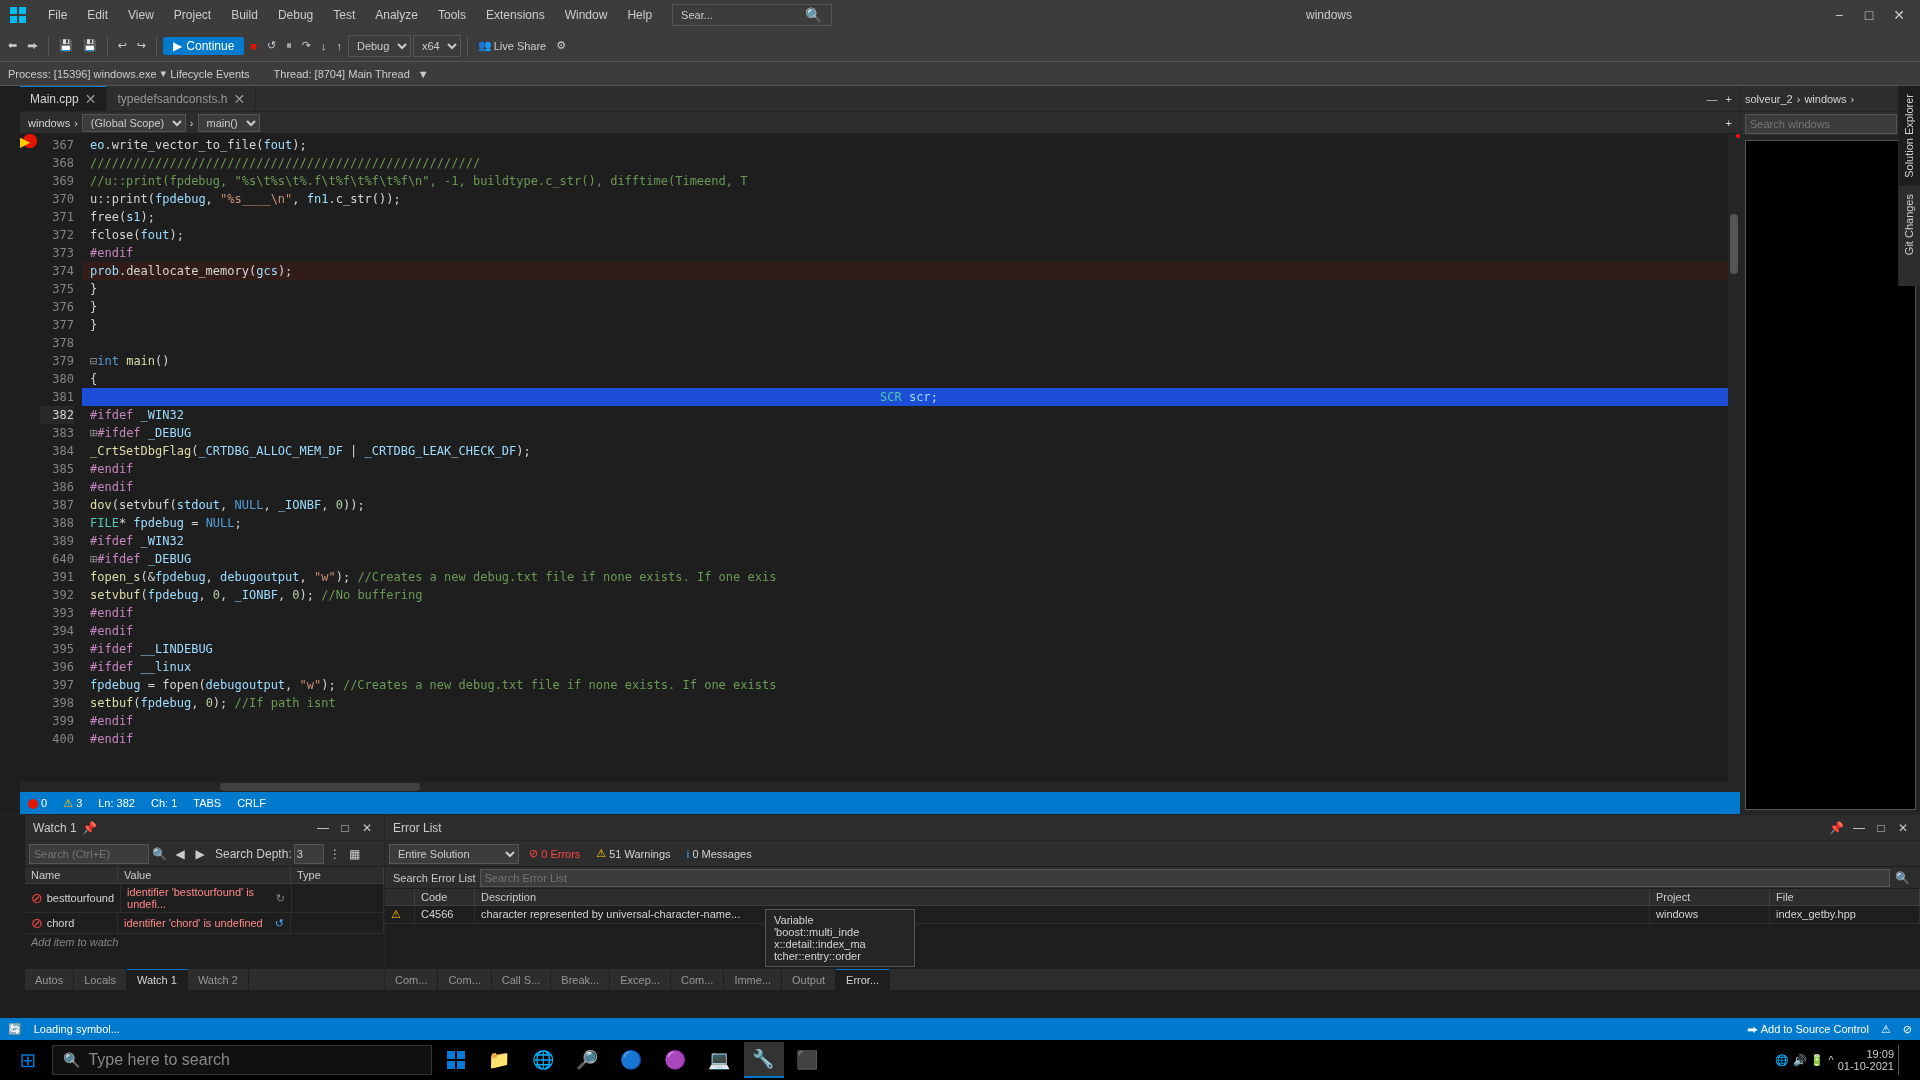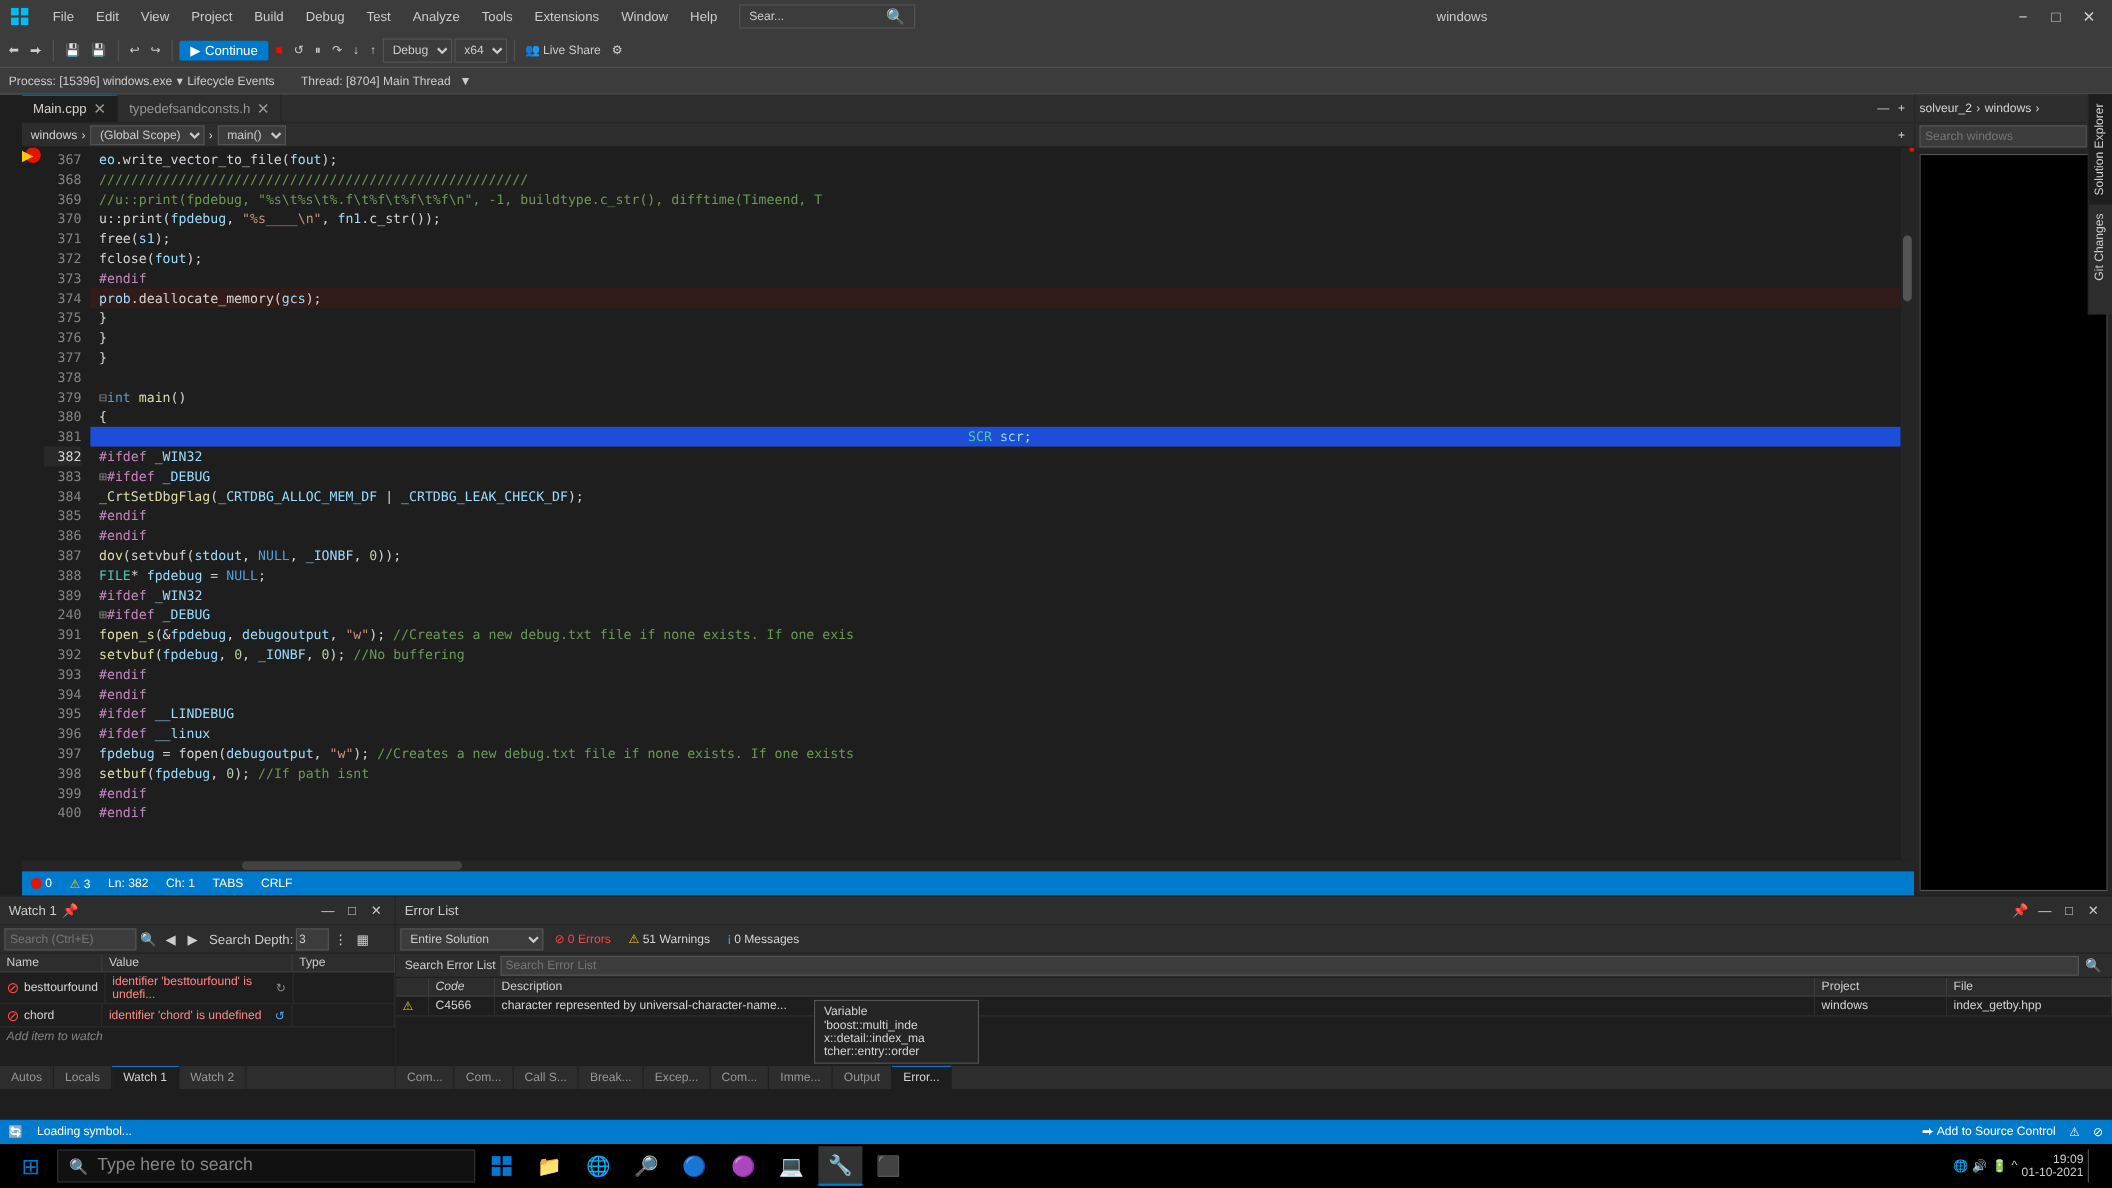--- a/index.html
+++ b/index.html
@@ -45,21 +45,21 @@
     .scrollbar-h-thumb { height: 8px; background: #424242; border-radius: 4px; width: 200px; position: absolute; top: 1px; left: 200px; }
     .status-bar-editor { height: 22px; background: #007acc; display: flex; align-items: center; padding: 0 8px; gap: 16px; font-size: 11px; color: white; }
     .warning-indicator { color: #ffcc00; }
 
     
     .side-panel { width: 720px; display: flex; flex-direction: column; border-left: 1px solid #252526; background: #252526; }
     .sol-tab { writing-mode: vertical-rl; transform: rotate(180deg); padding: 8px 4px; font-size: 11px; color: #cccccc; cursor: pointer; white-space: nowrap; }
     .sol-tab.active { background: #1e1e1e; color: #d4d4d4; }
 
     
-    .bottom-area { height: 176px; display: flex; border-top: 1px solid #252526; }
+    .bottom-area { height: 176px; display: flex; border-top: 1px solid #252526; padding-left: 25px; }
     .watch-panel { width: 360px; display: flex; flex-direction: column; border-right: 1px solid #252526; }
     .panel-header { height: 26px; background: #2d2d2d; display: flex; align-items: center; padding: 0 8px; gap: 4px; font-size: 11px; color: #cccccc; border-bottom: 1px solid #252526; }
     .panel-title { font-size: 12px; font-weight: normal; }
     .panel-btn { width: 18px; height: 18px; display: flex; align-items: center; justify-content: center; color: #cccccc; cursor: pointer; font-size: 12px; }
     .watch-toolbar { height: 26px; background: #2d2d2d; display: flex; align-items: center; padding: 0 4px; gap: 2px; border-bottom: 1px solid #1e1e1e; }
     .watch-table { flex: 1; overflow-y: auto; }
     .watch-cols { display: flex; background: #2d2d2d; border-bottom: 1px solid #3e3e3e; }
     .watch-col { flex: 1; padding: 2px 6px; font-size: 11px; color: #cccccc; border-right: 1px solid #3e3e3e; }
     .watch-row { display: flex; border-bottom: 1px solid #2d2d2d; }
     .watch-cell { flex: 1; padding: 2px 6px; font-size: 11px; color: #d4d4d4; border-right: 1px solid #2d2d2d; display: flex; align-items: center; gap: 4px; }
@@ -73,21 +73,21 @@
     .error-panel { flex: 1; display: flex; flex-direction: column; }
     .error-toolbar { height: 26px; background: #2d2d2d; display: flex; align-items: center; padding: 0 4px; gap: 4px; border-bottom: 1px solid #1e1e1e; }
     .error-filter-select { background: #3c3c3c; border: 1px solid #555; color: #cccccc; height: 20px; padding: 0 4px; font-size: 11px; width: 130px; }
     .error-badge { display: flex; align-items: center; gap: 3px; padding: 2px 6px; font-size: 11px; cursor: pointer; border-radius: 2px; }
     .err-count { color: #f44; }
     .error-search { height: 22px; background: #2d2d2d; display: flex; align-items: center; padding: 0 8px; gap: 4px; border-bottom: 1px solid #1e1e1e; }
     .error-search input { flex: 1; background: #3c3c3c; border: 1px solid #555; color: #cccccc; padding: 2px 4px; font-size: 11px; height: 18px; }
     .error-table-header { display: flex; background: #2d2d2d; border-bottom: 1px solid #3e3e3e; }
     .error-th { padding: 2px 6px; font-size: 11px; color: #cccccc; border-right: 1px solid #3e3e3e; }
     .error-th:first-child { width: 30px; }
-    .error-th:nth-child(2) { width: 60px; font-style: italic; }
+    .error-th:nth-child(2) { width: 60px; }
     .error-th:nth-child(3) { flex: 1; }
     .error-th:nth-child(4) { width: 120px; }
     .error-th:last-child { width: 150px; }
     .error-row { display: flex; border-bottom: 1px solid #2d2d2d; }
     .error-td { padding: 2px 6px; font-size: 11px; color: #d4d4d4; border-right: 1px solid #2d2d2d; overflow: hidden; text-overflow: ellipsis; white-space: nowrap; }
     .error-td:first-child { width: 30px; }
     .error-td:nth-child(2) { width: 60px; }
     .error-td:nth-child(3) { flex: 1; }
     .error-td:nth-child(4) { width: 120px; }
     .error-td:last-child { width: 150px; }
@@ -236,21 +236,21 @@
           <div>380</div>
           <div>381</div>
           <div style="background:#282828;color:#d4d4d4;">382</div>
         <div>383</div>
           <div>384</div>
           <div>385</div>
           <div>386</div>
           <div>387</div>
           <div>388</div>
         <div>389</div>
-          <div>240</div>
+          <div>640</div>
           <div>391</div>
           <div>392</div>
           <div>393</div>
           <div>394</div>
         <div>395</div>
           <div>396</div>
           <div>397</div>
           <div>398</div>
           <div>399</div>
           <div>400</div>

